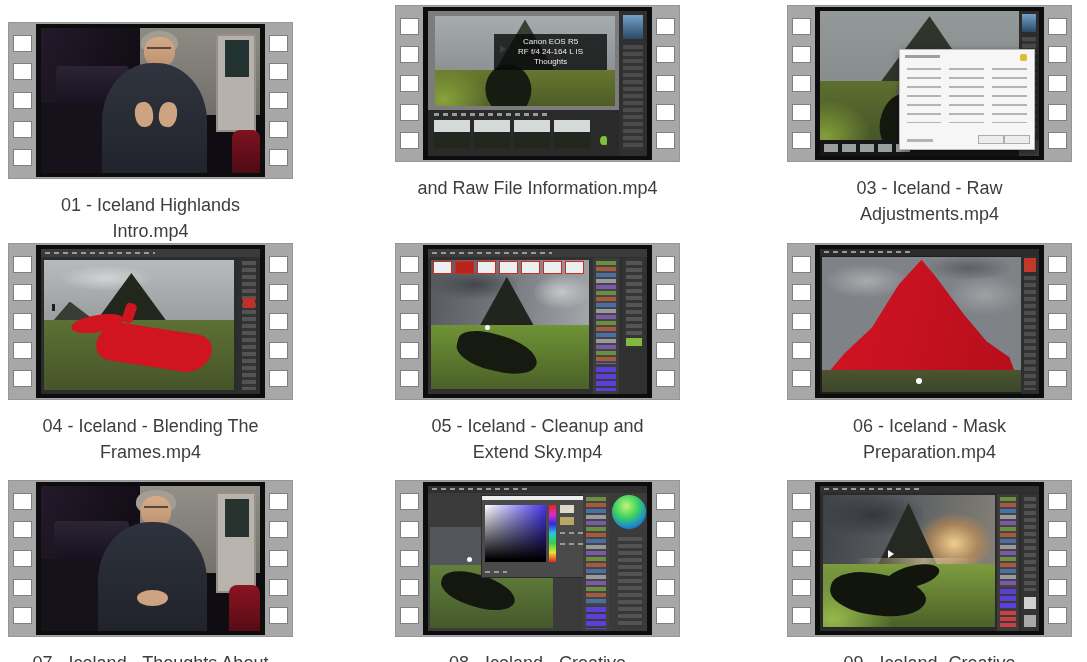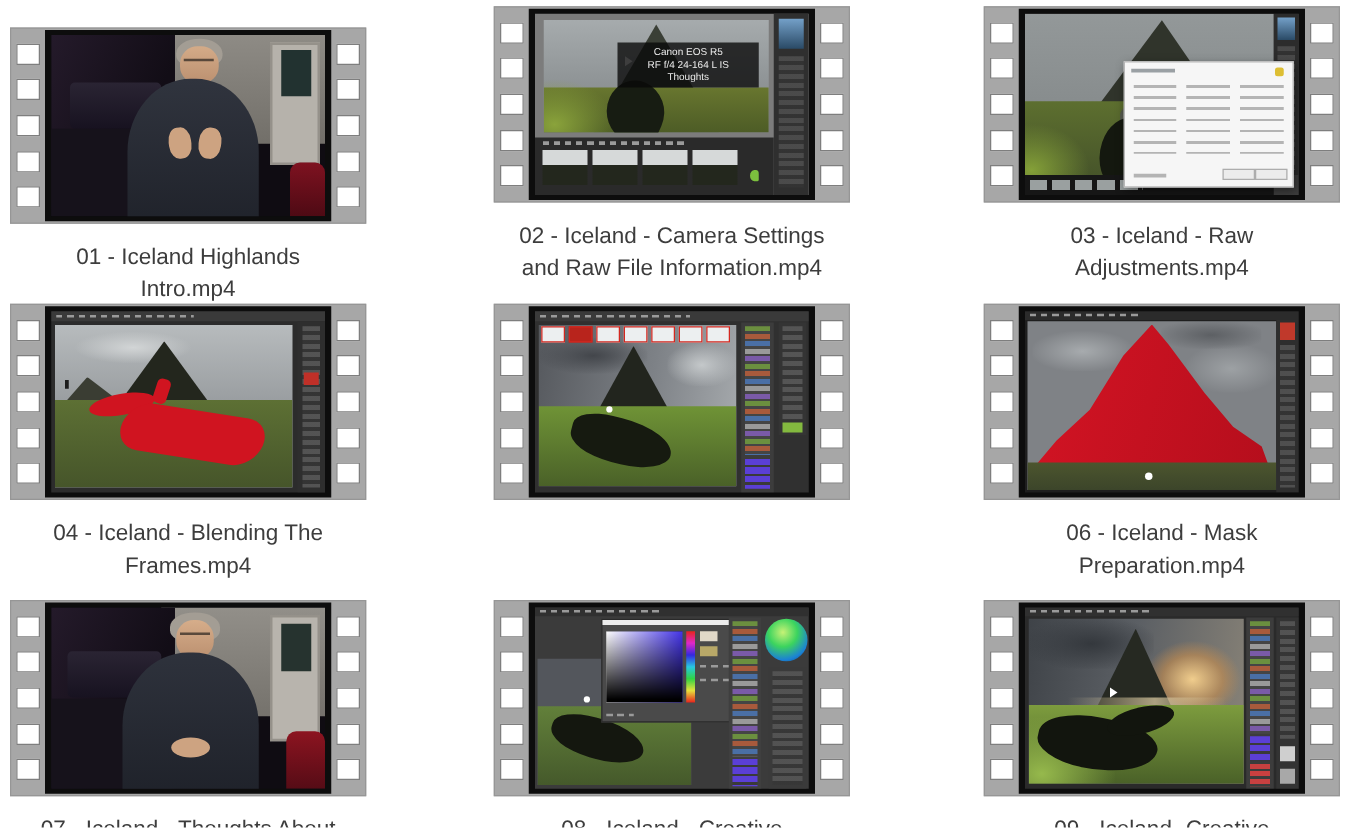--- a/index.html
+++ b/index.html
@@ -111,21 +111,20 @@
     </div>
     <div class="holes r">
         <div class="hole"></div>
         <div class="hole"></div>
         <div class="hole"></div>
         <div class="hole"></div>
         <div class="hole"></div>
       </div>
   </div>
   <div class="caption">
-    <div>02 - Iceland - Camera Settings</div>
     <div>and Raw File Information.mp4</div>
   </div>
 </div>
 
 <div class="cell" style="left:787px;top:5px">
   <div class="strip">
     <div class="holes l">
         <div class="hole"></div>
         <div class="hole"></div>
         <div class="hole"></div>
@@ -258,20 +257,24 @@
       </div>
     </div>
     <div class="holes r">
         <div class="hole"></div>
         <div class="hole"></div>
         <div class="hole"></div>
         <div class="hole"></div>
         <div class="hole"></div>
       </div>
   </div>
+  <div class="caption">
+    <div>05 - Iceland - Cleanup and</div>
+    <div>Extend Sky.mp4</div>
+  </div>
 </div>
 
 <div class="cell" style="left:787px;top:243px">
   <div class="strip">
     <div class="holes l">
         <div class="hole"></div>
         <div class="hole"></div>
         <div class="hole"></div>
         <div class="hole"></div>
         <div class="hole"></div>

